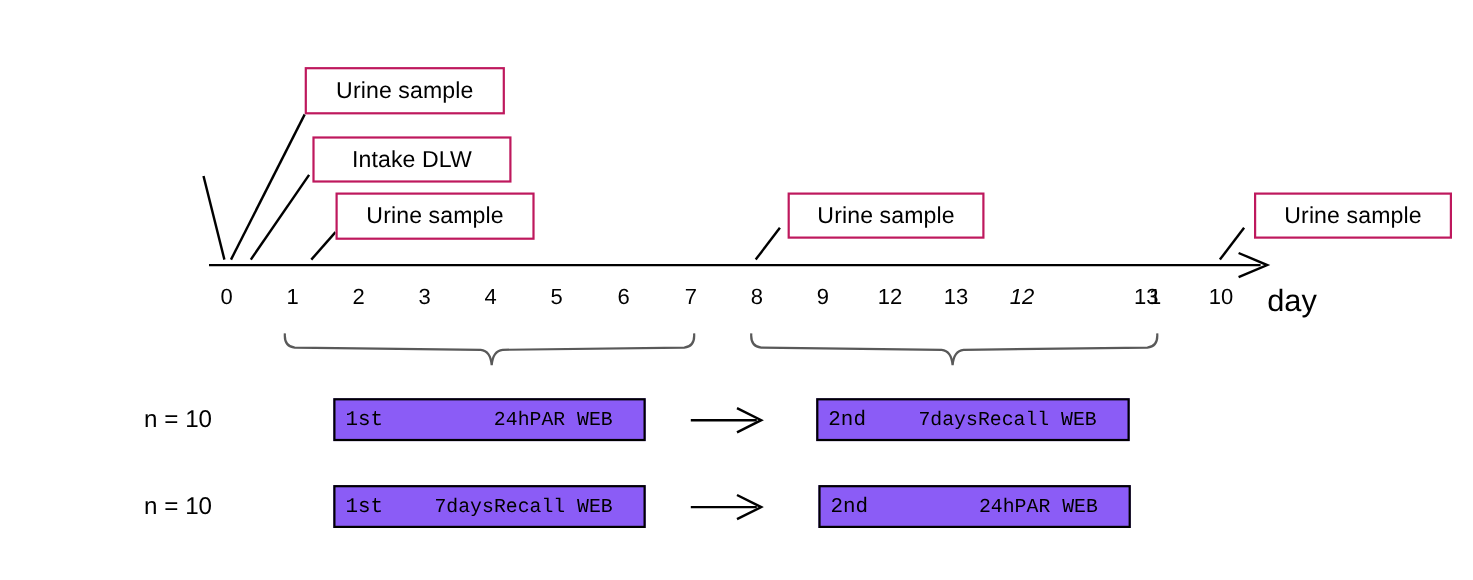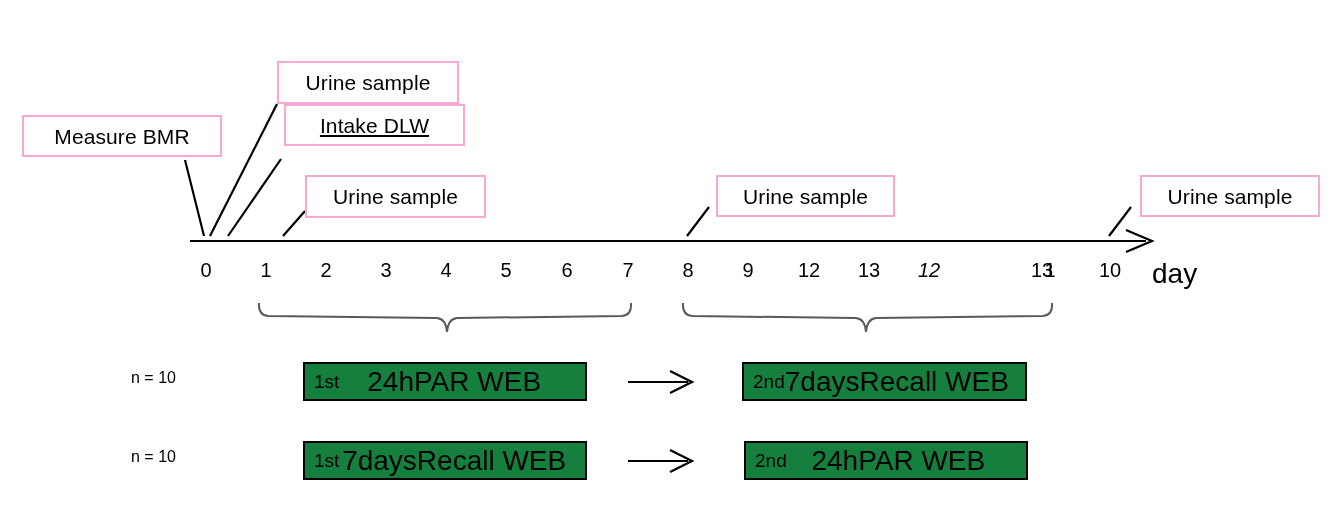--- a/index.html
+++ b/index.html
@@ -24,21 +24,21 @@
     left: 0;
     top: 0;
     width: 1339px;
     height: 527px;
     pointer-events: none;
   }
   
   .lbox {
     position: absolute;
     box-sizing: border-box;
-    border: 2px solid #f9a8d4;
+    border: 2px solid #be185d;
     background: #ffffff;
     display: flex;
     align-items: center;
     justify-content: center;
     font-size: 21px;
     line-height: 1;
     white-space: nowrap;
     letter-spacing: 0.1px;
   }
   
@@ -52,44 +52,45 @@
   }
   .dayword {
     position: absolute;
     font-size: 28px;
     line-height: 1;
     white-space: nowrap;
   }
   
   .narm {
     position: absolute;
-    font-size: 16px;
+    font-size: 22px;
     line-height: 1;
     white-space: nowrap;
   }
   .armbox {
     position: absolute;
     box-sizing: border-box;
     border: 2.5px solid #000000;
-    background: #15803d;
+    background: #8b5cf6;
     display: flex;
     align-items: center;
     white-space: nowrap;
+    font-family: Liberation Mono, monospace;
   }
   .armbox .ord {
     font-size: 19px;
     line-height: 1;
     padding-left: 9px;
   }
   .armbox .ttl {
-    font-size: 28px;
+    font-size: 18px;
     line-height: 1;
     flex: 1;
-    text-align: center;
-    padding-right: 16px;
+    text-align: right;
+    padding-right: 28px;
   }
 </style>
 </head>
 <body>
 
 <div id="canvas">
 
   <svg class="svg-layer" viewBox="0 0 1339 527" xmlns="http://www.w3.org/2000/svg">
 
     <g>
@@ -116,29 +117,26 @@
     <g>
       <line x1="628" y1="382" x2="688" y2="382" stroke="#000000" stroke-width="2.2"></line>
       <polyline points="670,371 692,382 670,393" fill="none" stroke="#000000" stroke-width="2.2"></polyline>
     </g>
     <g>
       <line x1="628" y1="461" x2="688" y2="461" stroke="#000000" stroke-width="2.2"></line>
       <polyline points="670,450 692,461 670,472" fill="none" stroke="#000000" stroke-width="2.2"></polyline>
     </g>
   </svg>
 
-  <div class="lbox" style="left:22px; top:115px; width:200px; height:42px;">
-    <span>Measure BMR</span>
-  </div>
 
   <div class="lbox" style="left:277px; top:61px; width:182px; height:43px;">
     <span>Urine sample</span>
   </div>
 
-  <div class="lbox" style="left:284px; top:104px; width:181px; height:42px;text-decoration:underline;">
+  <div class="lbox" style="left:284px; top:124px; width:181px; height:42px;">
     <span>Intake DLW</span>
   </div>
 
   <div class="lbox" style="left:305px; top:175px; width:181px; height:43px;">
     <span>Urine sample</span>
   </div>
 
   <div class="lbox" style="left:716px; top:175px; width:179px; height:42px;">
     <span>Urine sample</span>
   </div>

